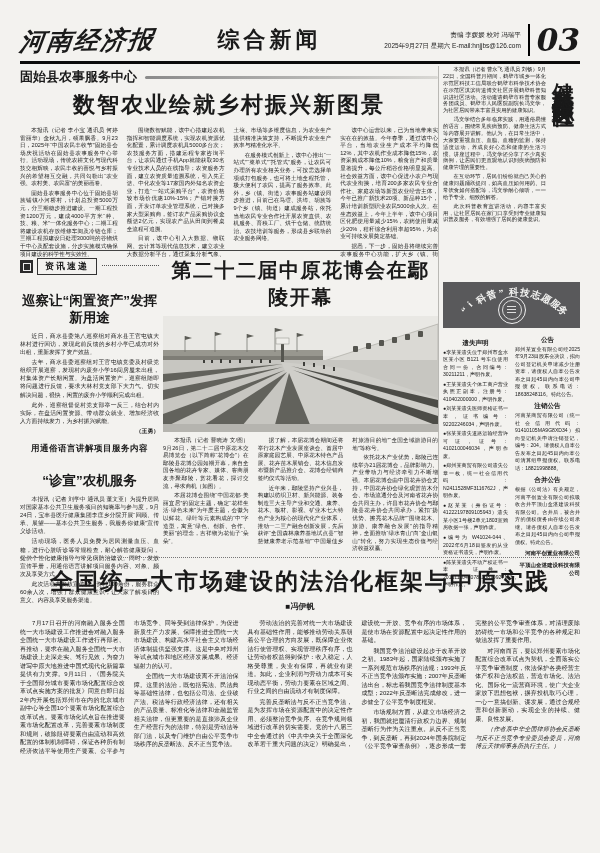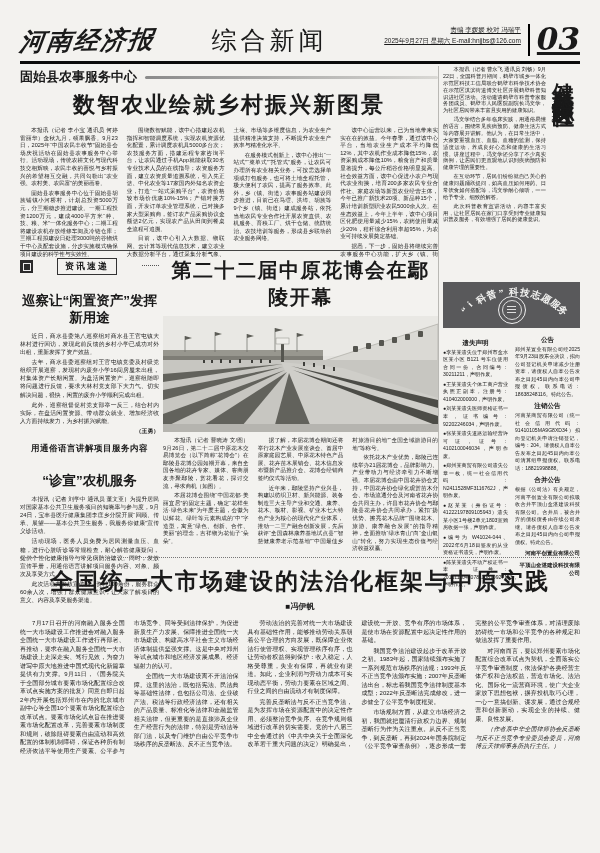--- a/index.html
+++ b/index.html
@@ -2,41 +2,41 @@
 <html><head>
 <meta charset="utf-8">
 <style>
   html,body{margin:0;padding:0;}
   body{width:600px;height:853px;background:#e9e8e5;font-family:"Liberation Sans",sans-serif;color:#1a1a1a;}
   .page{position:relative;width:600px;height:853px;background:#f3f2ef;overflow:hidden;}
 
   
   .masthead{position:absolute;left:20px;right:20px;top:22px;height:36px;display:flex;align-items:center;justify-content:space-between;}
   .brand{font-family:"DejaVu Serif",serif;font-style:italic;font-weight:bold;font-size:25px;letter-spacing:2px;transform:skewX(-8deg) rotate(-1deg);white-space:nowrap;}
-  .section-title{font-size:25px;font-weight:400;letter-spacing:4px;white-space:nowrap;}
-  .mast-right{display:flex;text-decoration:underline;}
+  .section-title{font-size:22px;font-weight:700;letter-spacing:4px;white-space:nowrap;}
+  .mast-right{display:flex;align-items:center;}
   .mast-meta{text-align:right;font-size:6.5px;line-height:1.7;color:#222;white-space:nowrap;}
   .mast-div{width:2px;height:32px;background:#000;margin:0 7px;}
   .page-no{font-family:"DejaVu Serif",serif;font-style:italic;font-weight:900;font-size:31px;line-height:1;}
   .rule-top{position:absolute;left:20px;right:20px;top:61px;height:3px;background:#0b0b0b;}
 
   
   .lead{position:absolute;left:20px;top:68px;width:418px;}
   .kicker-row{display:flex;align-items:center;}
   .kicker{font-size:13px;font-weight:bold;white-space:nowrap;}
   .kicker-line{flex:1;height:3px;margin-left:8px;background:linear-gradient(to right,#8a8a8a,#d9d8d4);border-radius:2px;}
   .lead-title{font-size:22px;font-weight:900;text-align:center;letter-spacing:2px;margin:4px 0 7px;}
   .cols{column-gap:9px;text-align:justify;}
   .lead-cols{column-count:4;height:132px;font-size:5.6px;line-height:1.36;overflow:hidden;}
   p.t{margin:0 0 2px;text-indent:2em;}
   .hr-mid{position:absolute;left:20px;width:418px;top:250px;height:1px;background:#444;}
 
   
   .express{position:absolute;left:20px;top:258px;width:139px;}
-  .nx-head{display:flex;align-items:center;margin-bottom:6px;gap:20px;}
+  .nx-head{display:flex;align-items:center;margin-bottom:6px;}
   .nx-icon{width:13px;height:13px;background:#2b2b2b;display:inline-block;position:relative;flex:0 0 auto;}
   .nx-icon i{position:absolute;left:2.5px;top:2.5px;right:2.5px;bottom:2.5px;background:#2b2b2b;border:1px solid #eee;display:block;}
   .nx-label{border:1px solid #333;font-size:9px;font-weight:bold;letter-spacing:2px;padding:1px 7px;margin-left:4px;white-space:nowrap;}
   .nx-dots{flex:1;border-bottom:1.5px dotted #555;margin-left:5px;height:1px;transform:translateY(-2px);}
   .nx-title{font-size:13.5px;font-weight:900;text-align:center;line-height:1.25;margin:18px 0 5px;}
   .nx-kicker{font-size:8.5px;font-weight:bold;text-align:center;margin:8px 0 1px;letter-spacing:0.5px;}
   .nx-body{font-size:5.8px;line-height:1.4;text-align:justify;}
   .nx-byline{text-align:right;font-weight:bold;}
 
   

